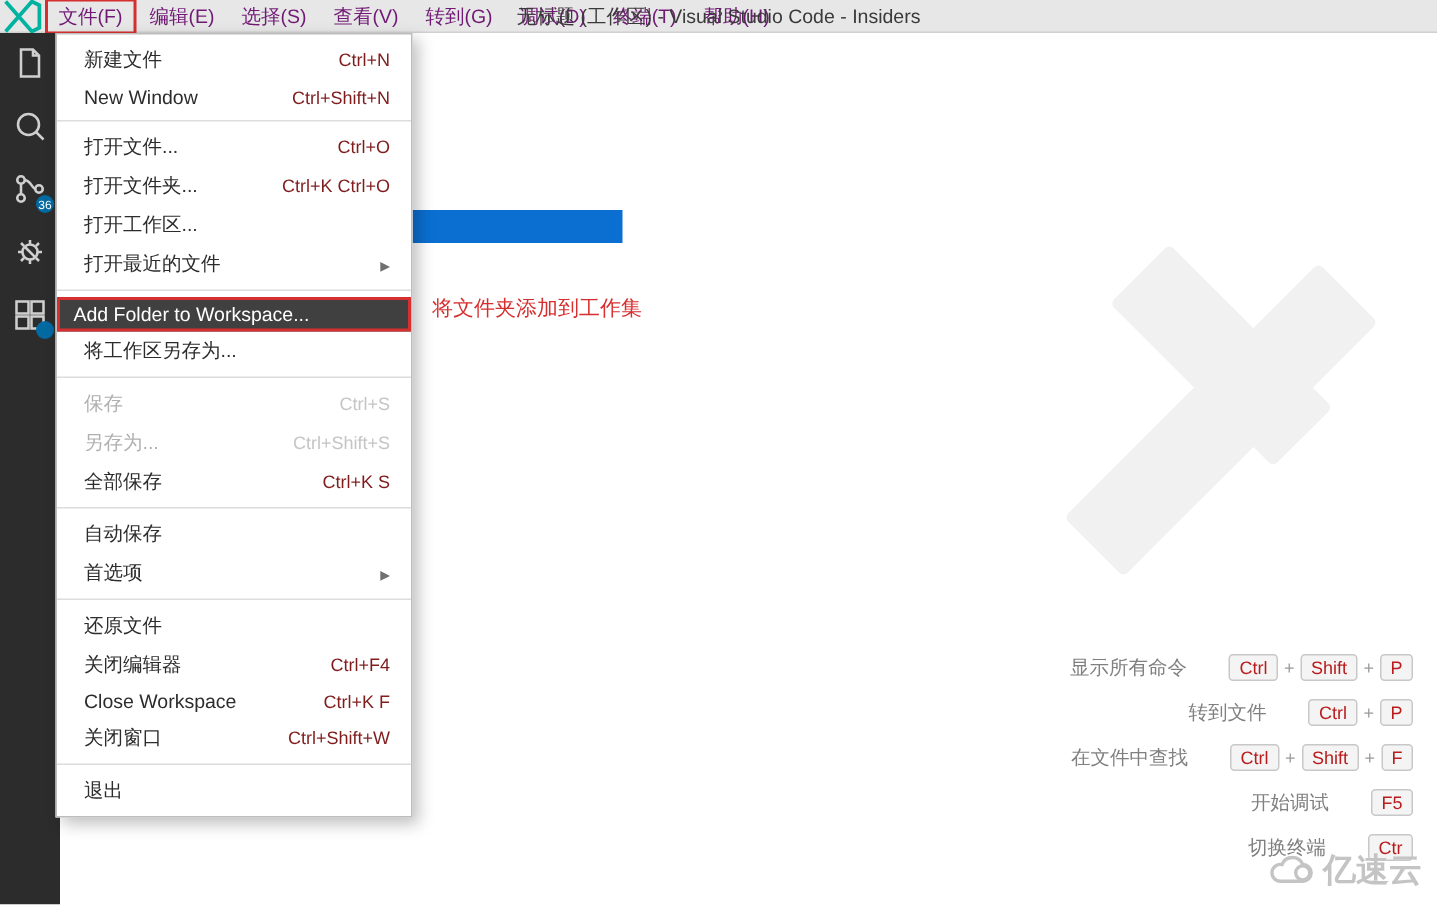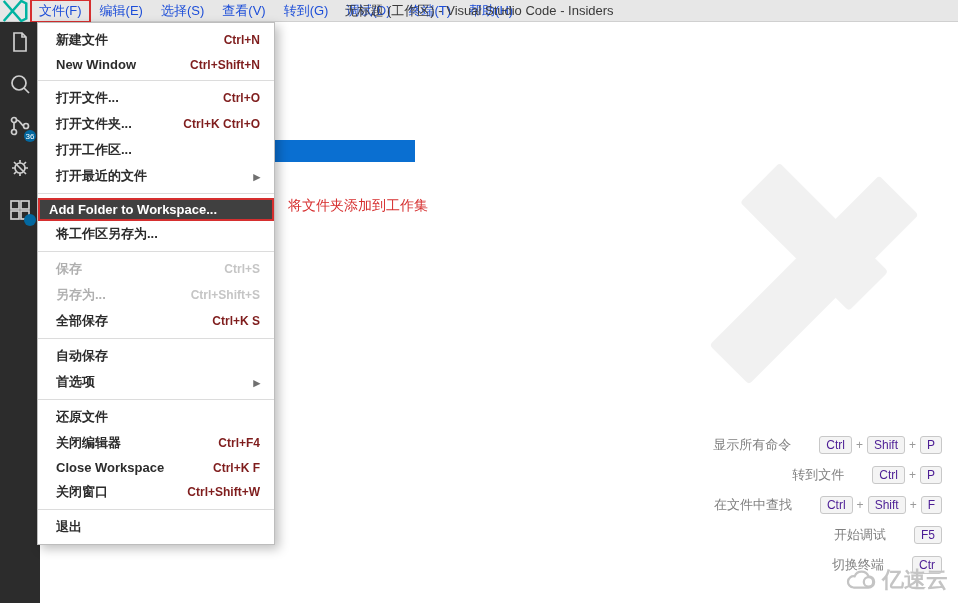--- a/index.html
+++ b/index.html
@@ -23,21 +23,21 @@
     font-size: 13px;
   }
   .app-icon {
     width: 30px; height: 22px;
     display:flex;align-items:center;justify-content:center;
     color:#0095d8;
   }
   .menu-bar { display:flex; }
   .menu-bar .mi {
     padding: 3px 9px 3px 9px;
-    color:#1d4ed8;
+    color:#701a75;
     cursor:default;
   }
   .menu-bar .mi.active { outline:2px solid #d62f2f; outline-offset:-2px; }
   .title-text {
     position:absolute;
     left:50%; transform:translateX(-50%);
     top:2px;
     color:#3a3a3a;
     font-size:13px;
     white-space:nowrap;
@@ -83,21 +83,20 @@
   
   .dropdown {
     position:absolute;
     left:37px; top:22px;
     width:238px;
     background:#fff;
     border:1px solid #bdbdbd;
     box-shadow:4px 4px 10px rgba(0,0,0,.25);
     z-index:5;
     padding:4px 0;
-    font-weight:bold;
   }
   .dropdown .dm {
     display:flex;
     justify-content:space-between;
     align-items:center;
     padding:4px 14px 4px 18px;
     color:#2c2c2c;
     font-size:13px;
     cursor:default;
   }
@@ -140,21 +139,21 @@
     align-items:center;
     gap:28px;
   }
   .kbd {
     display:inline-block;
     min-width:20px;
     padding:1px 6px;
     border:1px solid #c8c8c8;
     border-radius:3px;
     background:#f4f4f4;
-    color:#4c1d95;
+    color:#b91c1c;
     font-size:12px;
     text-align:center;
   }
   .plus { color:#9a9a9a; font-size:12px; }
   .keys { display:flex;align-items:center;gap:4px; }
 
   
   .big-x {
     position:absolute;
     right:24px; top:160px;

